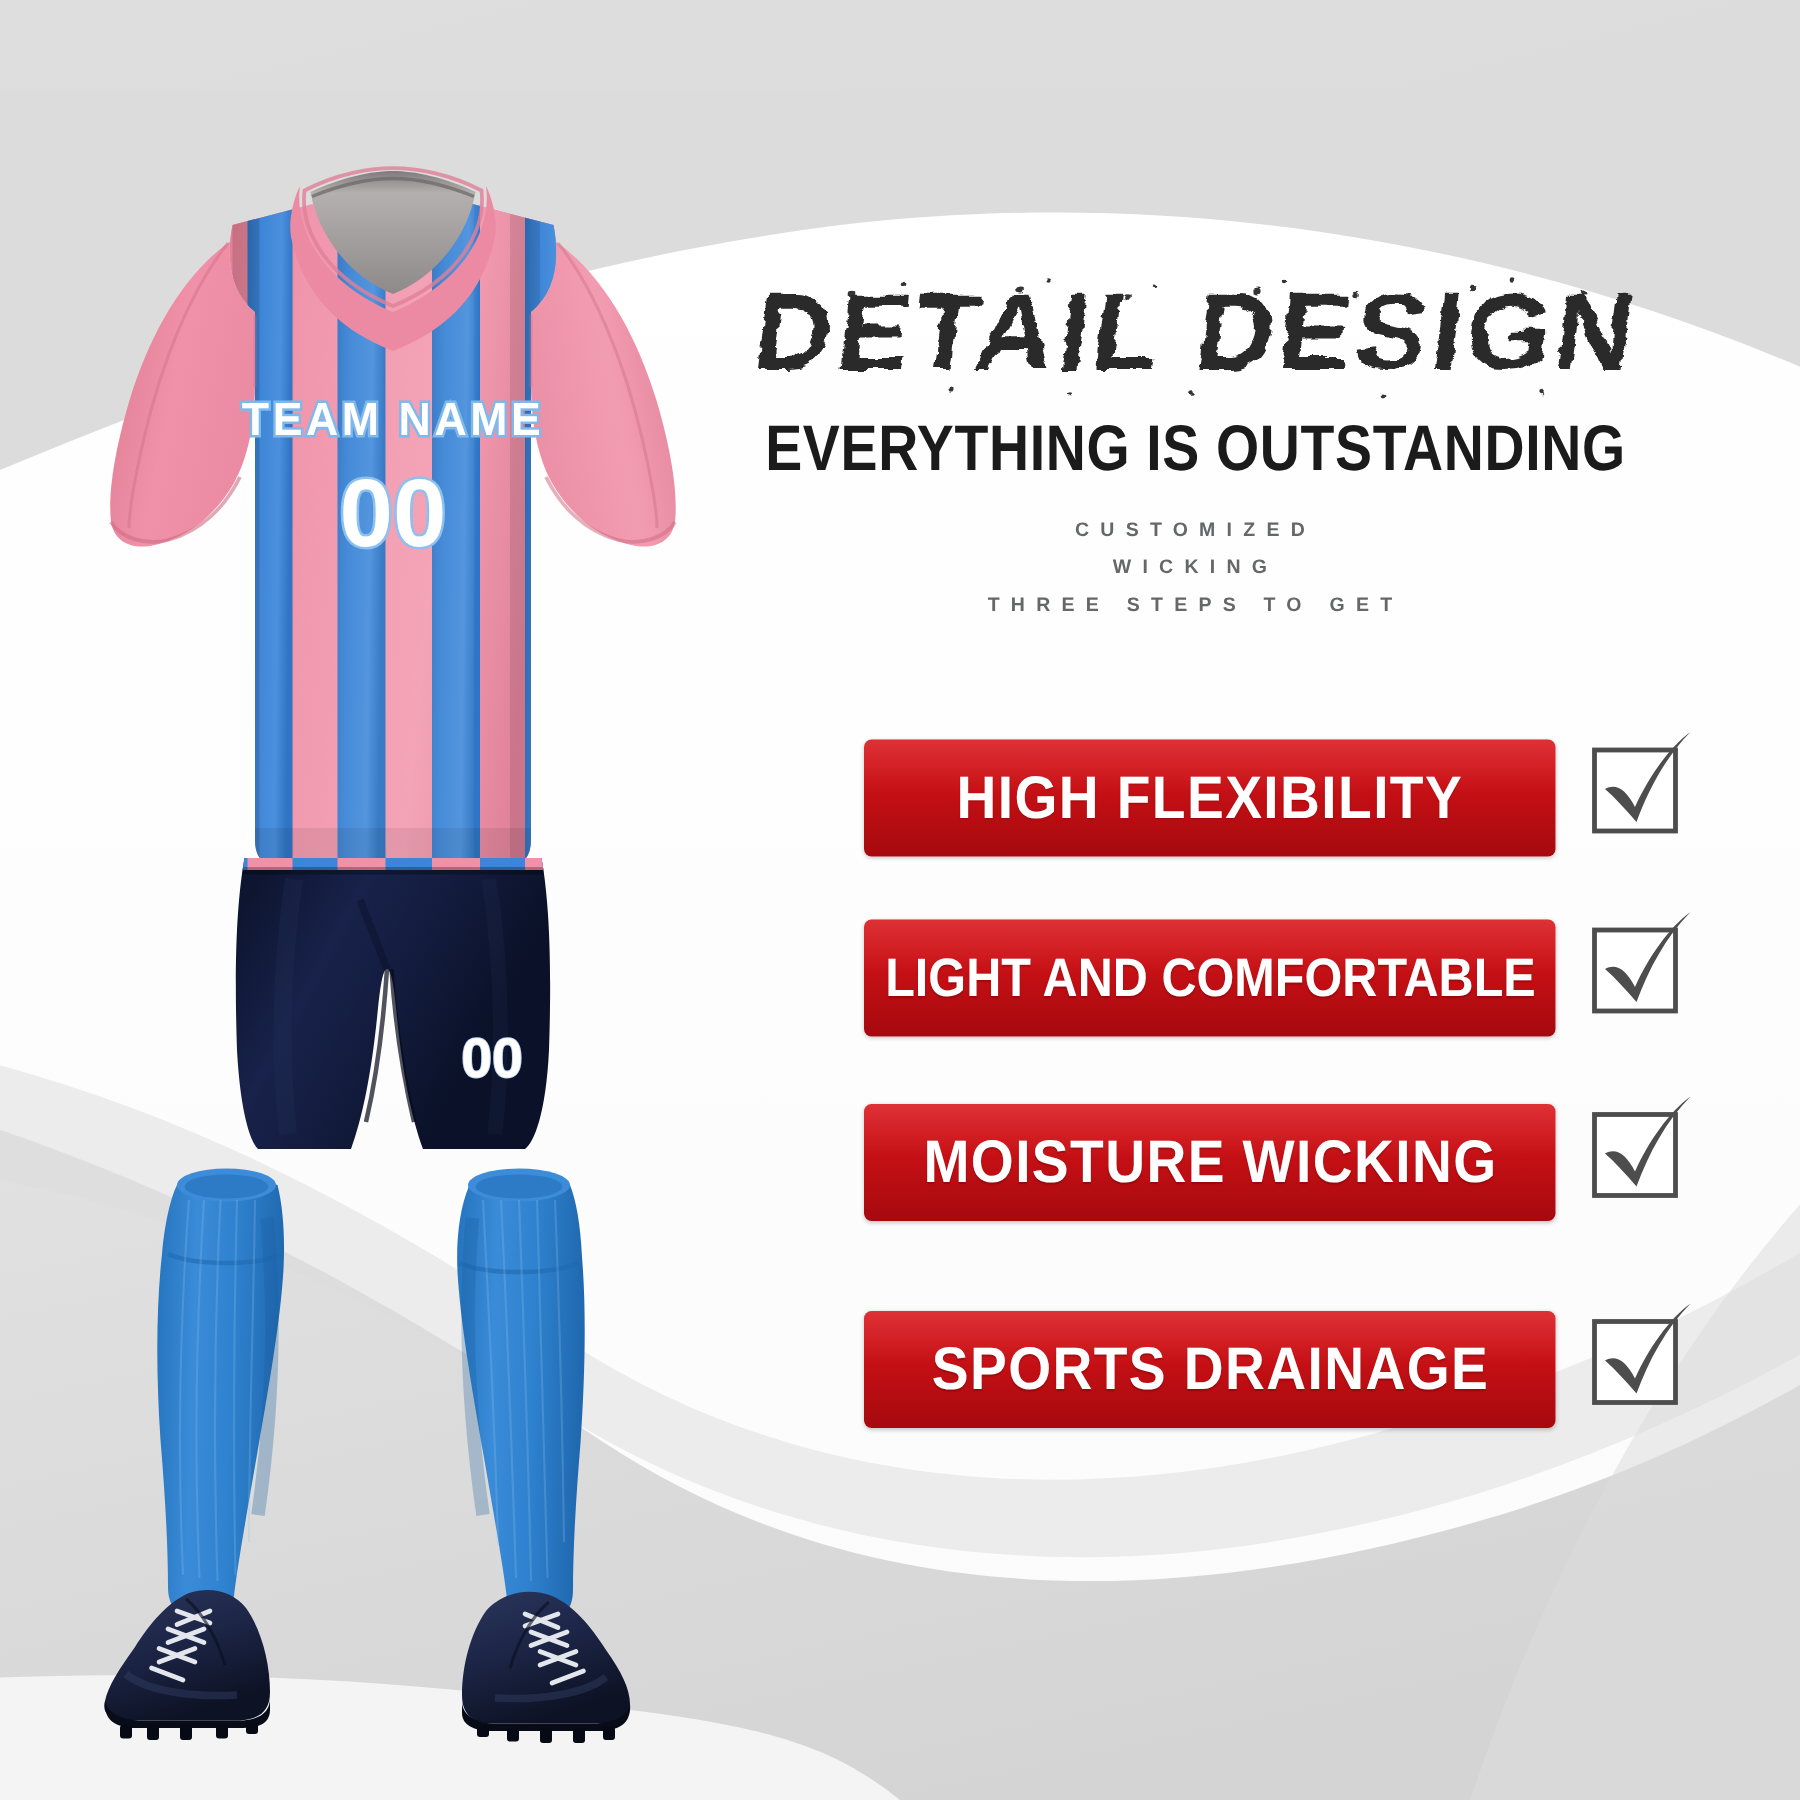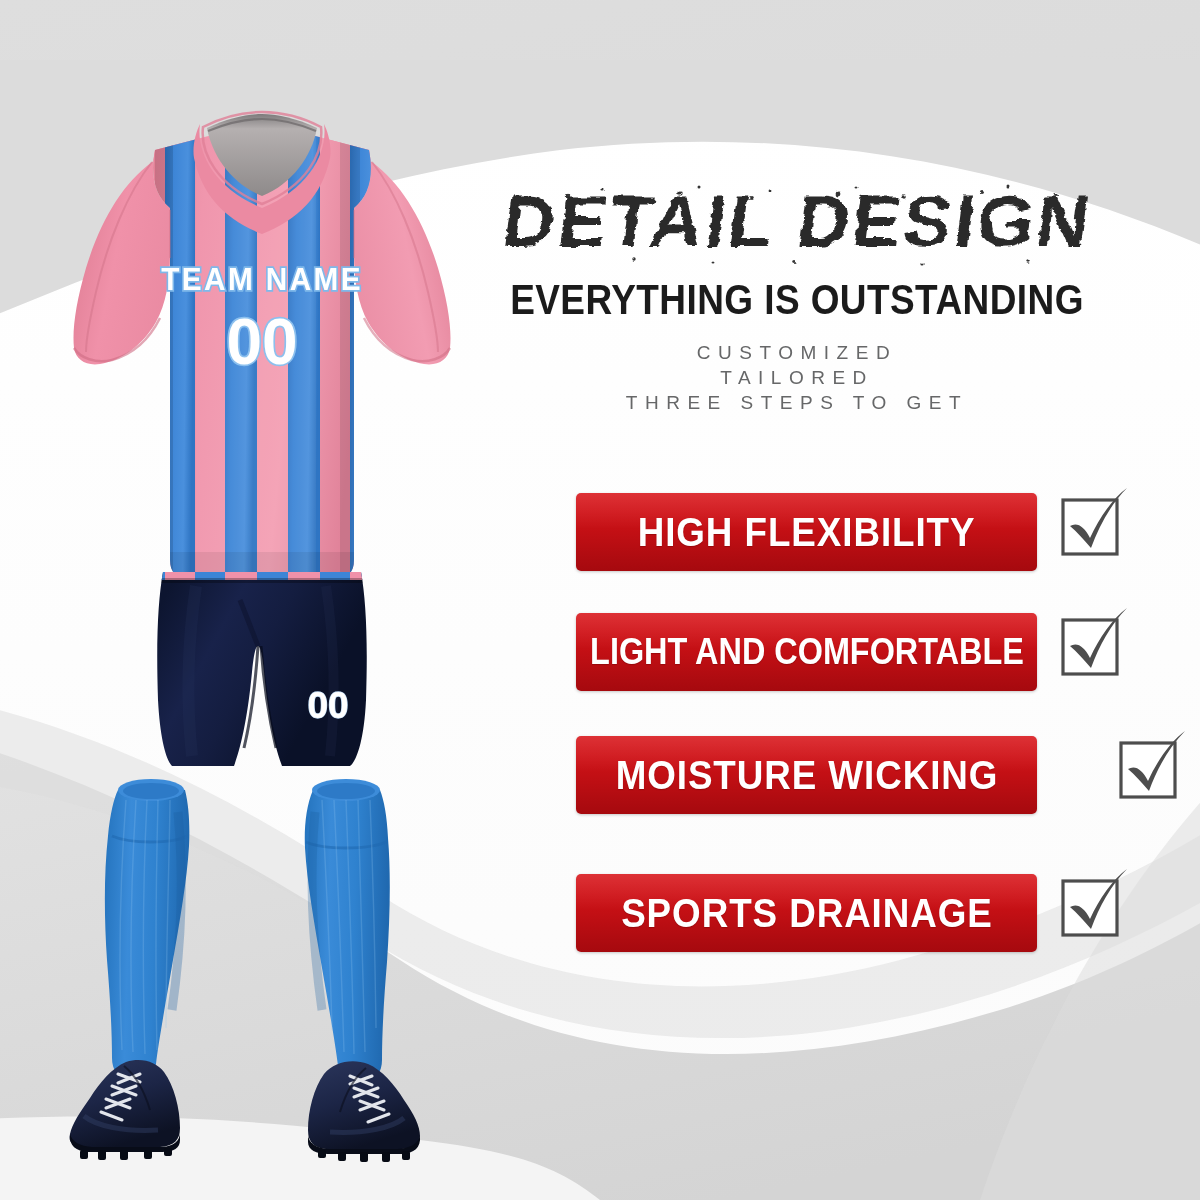--- a/index.html
+++ b/index.html
@@ -41,42 +41,42 @@
     transform-origin:center top;
     white-space:nowrap;
   }
 
   .taglines {
     position:absolute; left:0; top:340px; width:690px;
     text-align:center;
   }
   .tagline {
     font-family:"Liberation Sans Narrow","Liberation Sans",sans-serif;
-    font-weight:normal;
-    font-size:19px;
+    font-weight:bold;
+    font-size:13px;
     letter-spacing:7.5px;
     color:#666768;
     line-height:25px;
     white-space:nowrap;
   }
 
   
   .features { position:absolute; left:0; top:0; width:760px; height:1200px; }
 
   .feature-row {
     position:absolute;
     left:95px;
     width:640px;
     height:80px;
     display:flex;
     align-items:center;
   }
   .feature-row.r1 { top:492px; }
   .feature-row.r2 { top:612px;text-align:right; }
-  .feature-row.r3 { top:735px;justify-content:space-between; }
+  .feature-row.r3 { top:735px; }
   .feature-row.r4 { top:873px;align-items:center; }
 
   .bar {
     position:relative;
     width:461px;
     height:78px;
     border-radius:5px;
     background:linear-gradient(to bottom,
         #d9151a 0%,
         #cf1217 26%,
@@ -512,21 +512,21 @@
         <circle cx="470" cy="86" r="1.6"></circle>
         <circle cx="576" cy="83" r="1.8"></circle>
       </g>
     </svg>
   </div>
 
   <div class="subhead">EVERYTHING IS OUTSTANDING</div>
 
   <div class="taglines">
     <div class="tagline">CUSTOMIZED</div>
-    <div class="tagline">TAILORED</div>
+    <div class="tagline">WICKING</div>
     <div class="tagline">THREE STEPS TO GET</div>
   </div>
 
   <div class="features">
 
     <div class="feature-row r1">
       <div class="bar">
         <span class="bar-label">HIGH FLEXIBILITY</span>
       </div>
       <div class="check">

